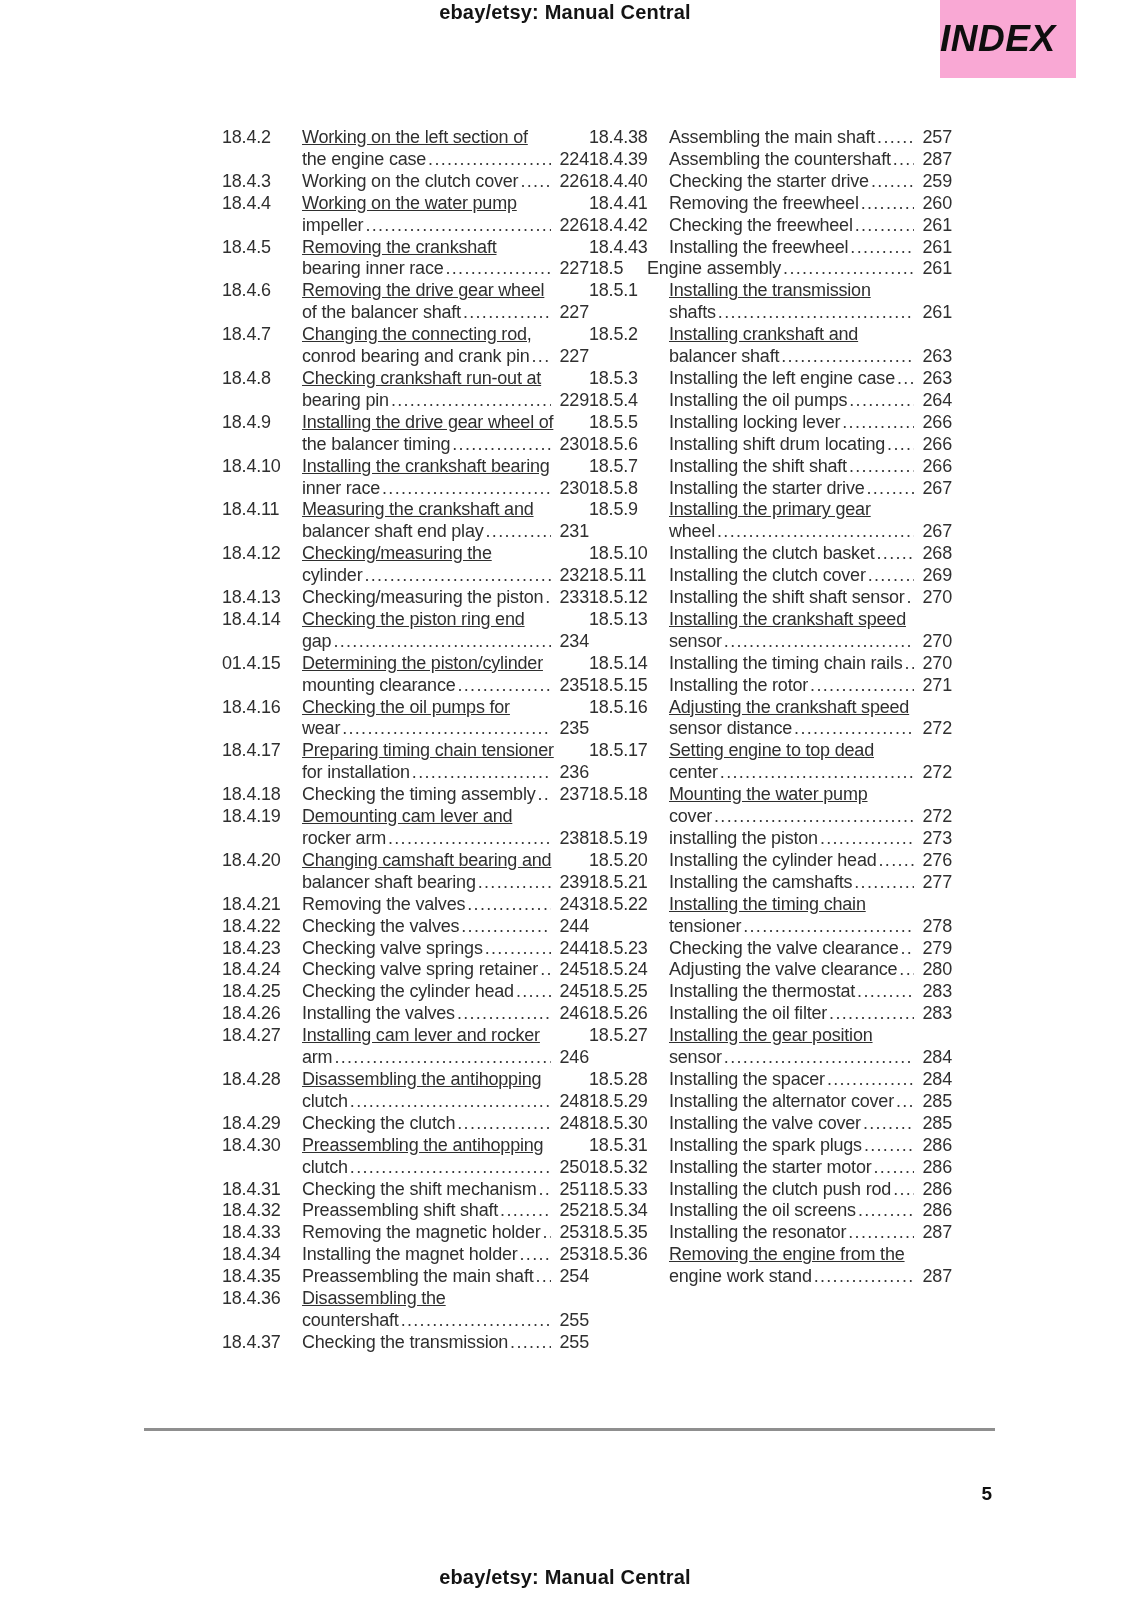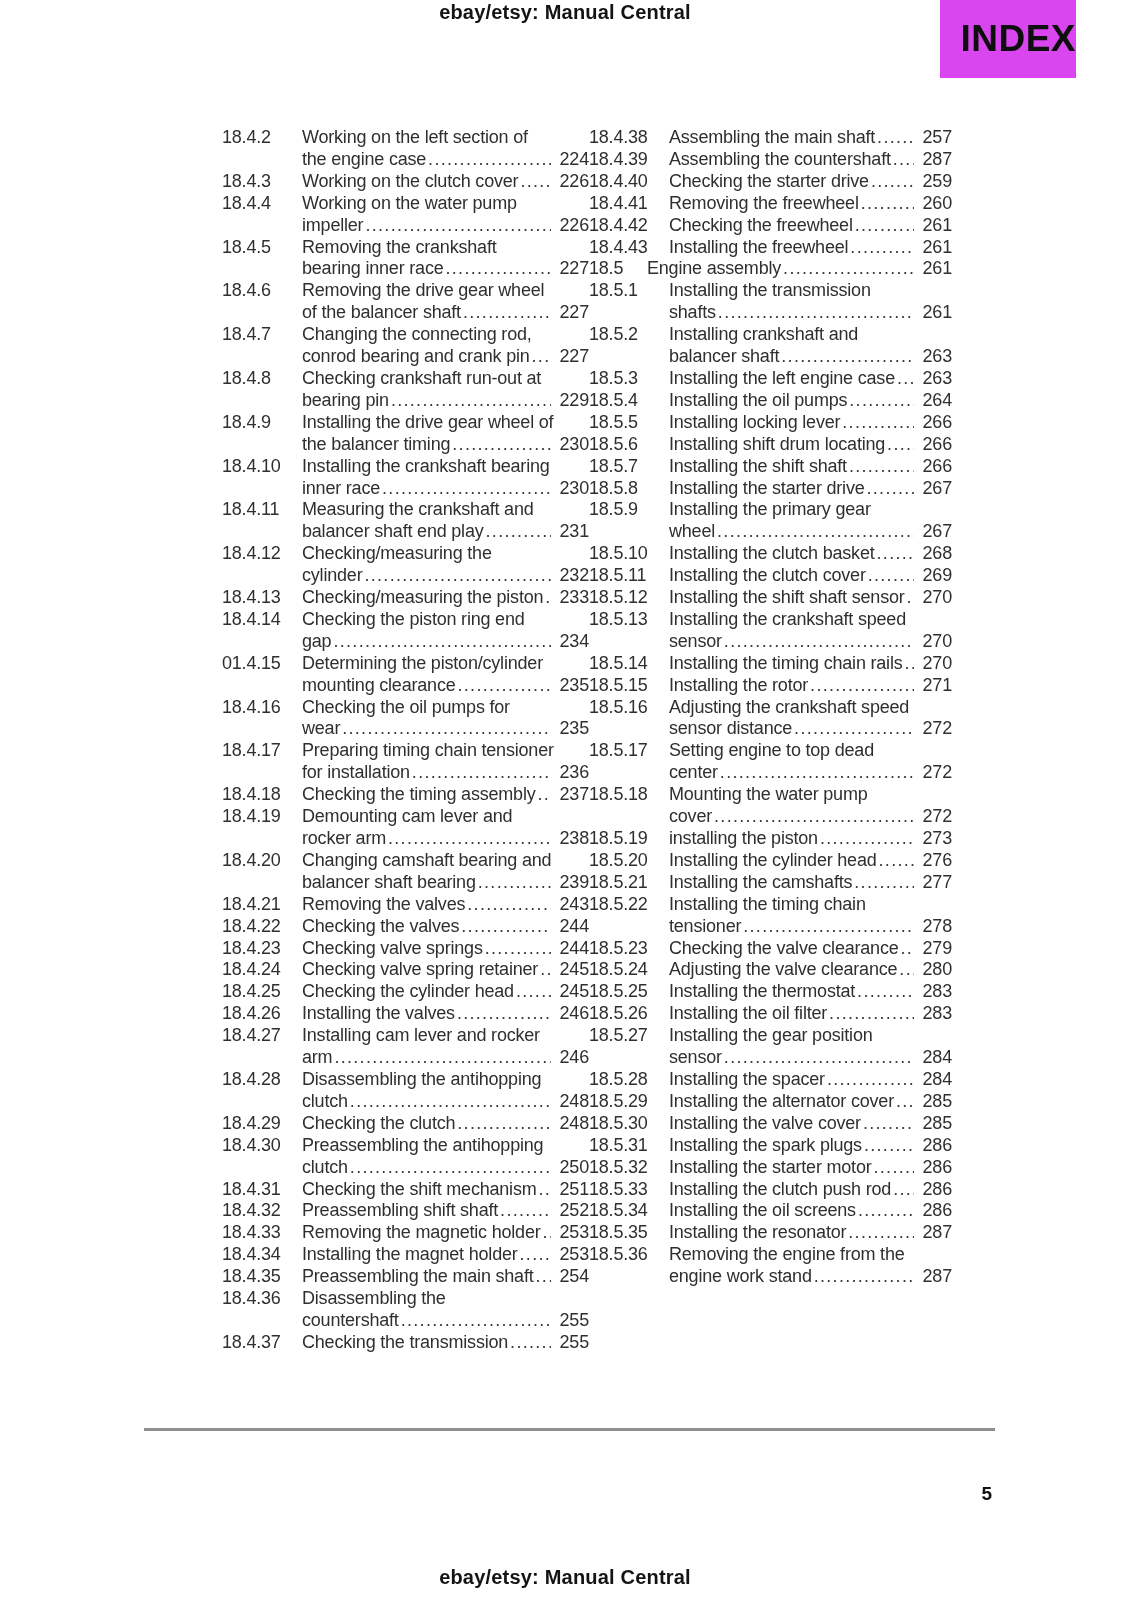--- a/index.html
+++ b/index.html
@@ -14,41 +14,41 @@
   }
   .doc-header {
     position:absolute; top:1px; left:0; right:0;
     text-align:center;
     font-size:20px; font-weight:600; color:#141414;
     letter-spacing:0.2px;
   }
   .index-tab {
     position:absolute; top:0; right:2px;
     width:136px; height:78px;
-    background:#d946ef;
-    display:flex; align-items:center; justify-content:flex-end;
+    background:#f9a8d4;
+    display:flex; align-items:center; justify-content:flex-start;font-style:italic;
   }
   .index-tab .index-label {
     font-size:37px; font-weight:bold; color:#0e0e0e; letter-spacing:0.5px;
   }
   .toc {
     position:absolute; top:127px; left:133px; width:804px;
     display:flex; justify-content:center;
   }
   .toc-col { width:367px; }
   .toc-col.right { width:363px; }
   .entry {
     display:flex;
     font-size:18px; line-height:21.9px;
     letter-spacing:-0.2px;
   }
   .num { flex:0 0 80px; }
   .entry.section .num { flex-basis:58px; }
   .body { flex:1; min-width:0; }
-  .line { display:block; }
+  .line { display:block;text-decoration:underline; }
   .lastline { display:flex; align-items:baseline; }
   .t { white-space:nowrap; }
   .dots {
     flex:1 1 auto; min-width:0;
     overflow:hidden; white-space:nowrap;
     letter-spacing:1.3px; padding-left:2px;
     color:#3a3a3a;
   }
   .pg { flex:0 0 auto; min-width:33px; text-align:right; margin-left:5px; }
   .footer-rule {

